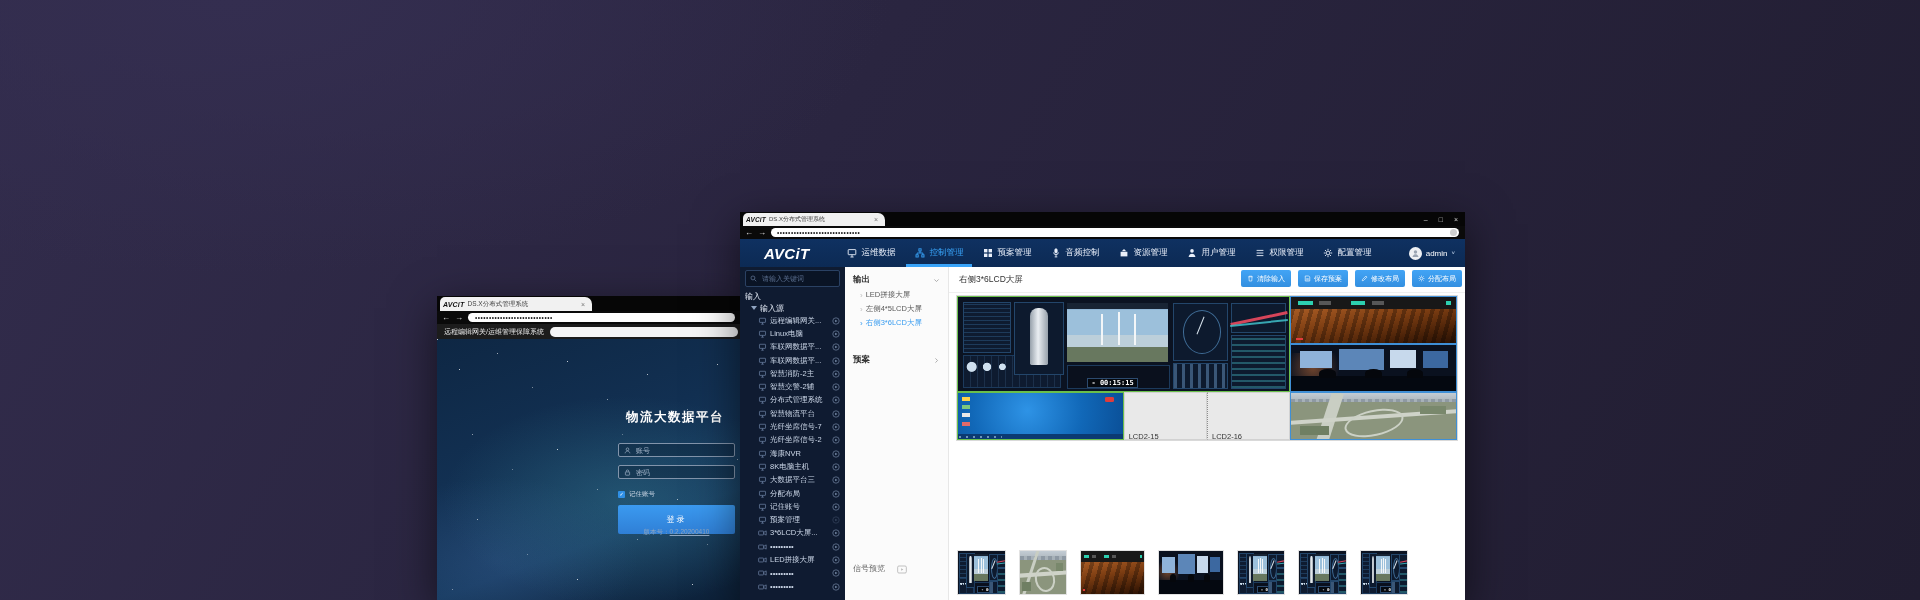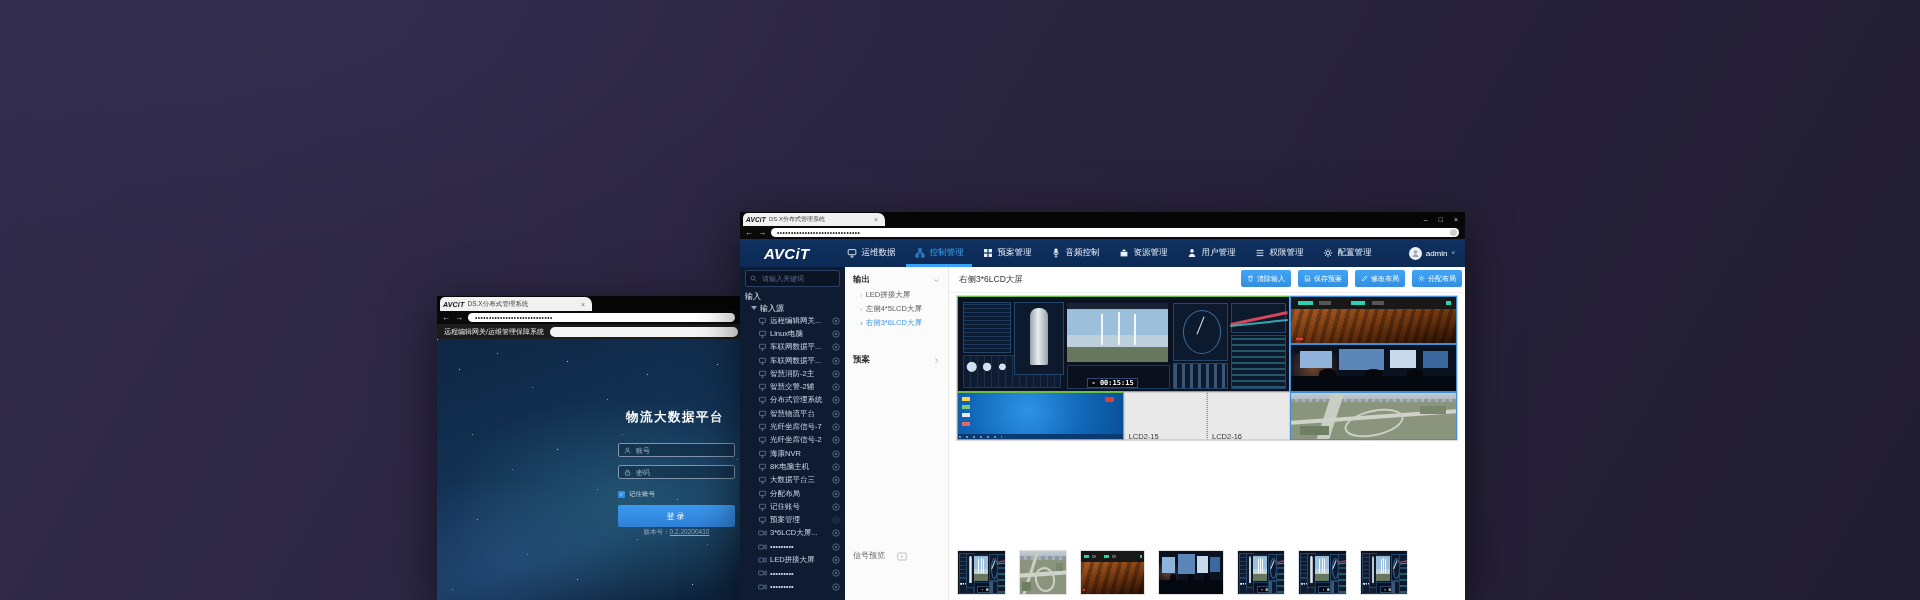--- a/index.html
+++ b/index.html
@@ -69,21 +69,21 @@
   
   .mpanel{width:103px;background:#fbfbfb;border-right:1px solid #e7e7e7;flex:none;position:relative;}
   .mhead{display:flex;align-items:center;justify-content:space-between;padding:0 8px;height:16px;margin-top:5px;
     font-size:8.5px;color:#333;font-weight:bold;cursor:pointer;}
   .mhead svg{width:7px;height:7px;}
   .outitem{display:flex;align-items:center;height:14px;padding-left:15px;font-size:7.5px;color:#5a5a5a;cursor:pointer;}
   .outitem .chev{color:#c0c0c0;font-size:8px;margin-right:3px;}
   .outitem.active{color:#3a9df0;}
   .outitem.active .chev{color:#3a9df0;}
   .planhead{margin-top:22px;font-weight:bold;}
-  .sigrow{position:absolute;top:283px;left:8px;display:flex;align-items:flex-end;gap:12px;font-size:8px;color:#666;}
+  .sigrow{position:absolute;top:296px;left:8px;display:flex;align-items:flex-end;gap:12px;font-size:8px;color:#666;}
   .sigrow .sicon{display:inline-flex;}
   .sigrow svg{width:10px;height:9px;}
 
   
   .marea{flex:1;background:#fff;position:relative;}
   .titlebar{height:25px;border-bottom:1px solid #efefef;display:flex;align-items:center;}
   .ctitle{margin-left:10px;font-size:8.5px;color:#333;}
   .btns{position:absolute;right:3px;top:3px;display:flex;gap:7px;}
   .bluebtn{height:17px;padding:0 6px;border-radius:2px;background:linear-gradient(#42a4f5,#338fe0);color:#fff;
     font-size:7px;display:flex;align-items:center;gap:3px;cursor:pointer;white-space:nowrap;}
@@ -207,21 +207,21 @@
   .lfield{position:absolute;left:181px;width:117px;height:14px;box-sizing:border-box;border:1px solid #8294ab;
     border-radius:2px;background:rgba(10,25,45,.35);display:flex;align-items:center;}
   .lfield svg{width:7px;height:7px;margin:0 3px 0 5px;flex:none;}
   .lfield input{border:0;outline:0;background:transparent;color:#c8d4e4;font-size:7px;width:85px;font-family:inherit;}
   .lfield input::placeholder{color:#9fb0c5;}
   .f-acct{top:104px;} .f-pass{top:126px;}
   .rememberrow{position:absolute;left:181px;top:151px;display:flex;align-items:center;gap:4px;}
   .checkbox{width:7px;height:7px;background:#2f8fe5;border-radius:1px;display:flex;align-items:center;justify-content:center;cursor:pointer;}
   .checkbox::after{content:'✓';color:#fff;font-size:5px;line-height:1;}
   .rememberlbl{color:#c7d3e2;font-size:6.5px;}
-  .loginbtn{position:absolute;left:181px;top:166px;width:117px;height:22px;border-radius:2px;
+  .loginbtn{position:absolute;left:181px;top:166px;width:117px;height:29px;border-radius:2px;
     background:linear-gradient(#3b9af0,#2f7fd6);color:#fff;font-size:8px;display:flex;align-items:center;
     justify-content:center;letter-spacing:2px;cursor:pointer;}
   .versionrow{position:absolute;left:181px;top:189px;width:117px;text-align:center;font-size:6.5px;color:#8fa6c0;white-space:nowrap;}
   .versionrow .vval{text-decoration:underline;}
 </style>
 </head>
 <body>
 
 <div class="desktop">
 

